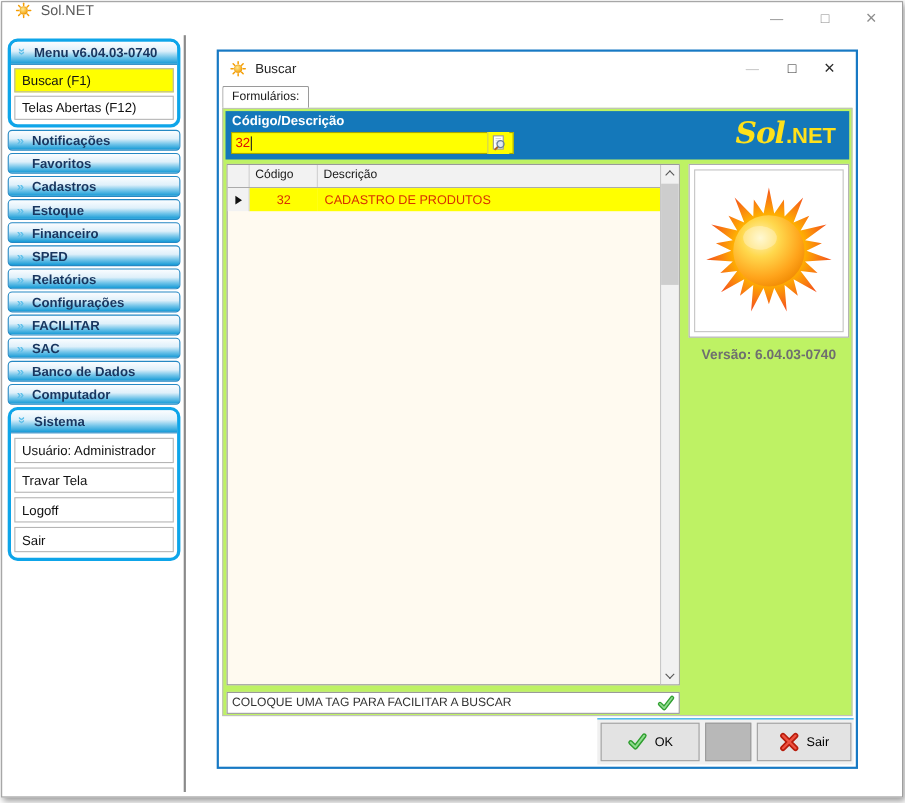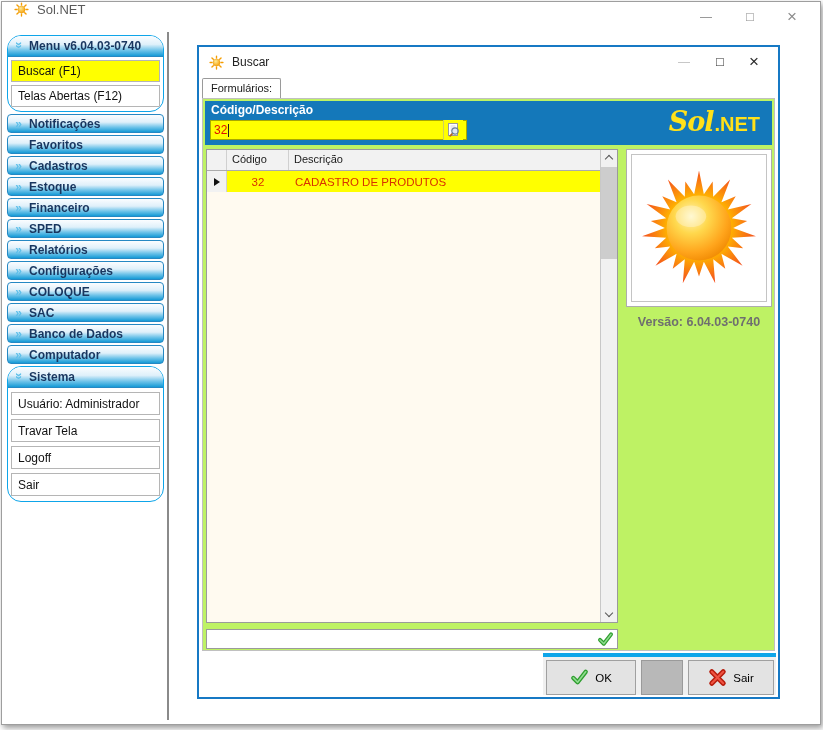--- a/index.html
+++ b/index.html
@@ -7,21 +7,21 @@
   .window{position:absolute;left:1px;top:1px;width:818px;height:722px;background:#fff;border:1px solid #9e9e9e;box-shadow:2px 3px 6px rgba(0,0,0,.4);}
   
   .titlebar{position:relative;height:30px;display:flex;align-items:flex-start;padding-left:12px;gap:8px;}
   .titlebar .title{font-size:13px;color:#5a5a5a;}
   .w-ctrl{position:absolute;top:0;width:44px;height:30px;line-height:30px;text-align:center;color:#8d8d8d;cursor:default;}
   .w-min{right:92px;font-size:12px;}
   .w-max{right:48px;font-size:13px;}
   .w-close{right:6px;font-size:17px;}
   
   .sidebar{position:absolute;left:5px;top:33px;width:157px;}
-  .s-group{border:1px solid #0ea5e9;border-radius:14px;background:#fff;overflow:hidden;margin-bottom:2px;padding-bottom:1px;}
+  .s-group{border:3px solid #0ea5e9;border-radius:9px;background:#fff;overflow:hidden;margin-bottom:2px;padding-bottom:1px;}
   .g-header{height:20px;display:flex;align-items:center;gap:4px;padding-left:4px;border-bottom:1px solid #2588c3;
     background:linear-gradient(to bottom,#fbfdff 0%,#dff0fa 42%,#6ec3e9 72%,var(--sidebar-header-blue,#159ad6) 100%);}
   .chev{width:13px;color:#5fc0ea;font-weight:700;font-size:12px;text-align:center;flex:none;}
   .chev.down{transform:rotate(90deg);margin-top:-2px;}
   .g-label{font-weight:700;font-size:12px;color:#19365f;white-space:nowrap;}
   .s-item{margin:3px;height:20px;border:1px solid #b5b5b5;background:#fff;display:flex;align-items:center;padding-left:6px;font-size:12px;color:#111;cursor:default;}
   .s-item.selected{background:var(--selection-yellow,#ffff00);}
   .s-header{display:flex;align-items:center;gap:4px;padding-left:4px;height:17px;border:1px solid #2588c3;border-radius:4px;margin-bottom:2px;
     background:linear-gradient(to bottom,#fbfdff 0%,#dff0fa 42%,#6ec3e9 72%,var(--sidebar-header-blue,#159ad6) 100%);cursor:default;}
   .s-header .g-label{font-size:12px;}
@@ -72,21 +72,21 @@
   .chev-down{width:5px;height:5px;border-left:1.5px solid #555;border-top:1.5px solid #555;transform:rotate(225deg);margin-bottom:2px;}
   .sb-thumb{position:absolute;left:0;right:0;top:17px;height:92px;background:#cdcdcd;cursor:grab;}
   
   .imgbox{position:absolute;left:423px;top:50px;width:146px;height:158px;border:1px solid #adadad;background:#fff;box-sizing:border-box;}
   .imgframe{position:absolute;left:4px;top:4px;right:4px;bottom:4px;border:1px solid #c4c4c4;display:flex;align-items:center;justify-content:center;}
   .version{position:absolute;left:423px;top:216px;width:146px;text-align:center;font-weight:700;font-size:12.5px;color:#6f6f6f;}
   
   .tagfield{position:absolute;left:3px;top:530px;width:412px;height:20px;border:1px solid #9a9a9a;background:#fff;box-sizing:border-box;display:flex;align-items:center;padding-left:4px;font-size:11px;color:#333;cursor:text;}
   .tagfield svg{position:absolute;right:3px;top:1px;}
   
-  .btnbar{position:absolute;right:2px;bottom:2px;width:233px;height:42px;background:#f0f0f0;border-top:4px solid #0ea5e9;box-sizing:border-box;padding-left:21px;}
+  .btnbar{position:absolute;right:2px;bottom:2px;width:233px;height:42px;background:#f0f0f0;border-top:1px solid #0ea5e9;box-sizing:border-box;padding-left:21px;}
   .btn{position:absolute;top:3px;height:35px;background:#e3e3e3;border:1px solid #a0a0a0;display:flex;align-items:center;justify-content:center;gap:6px;font-size:11.5px;color:#000;cursor:pointer;box-sizing:border-box;}
   .btn-ok{left:3px;width:90px;}
   .btn-blank{left:98px;width:42px;background:#b8b8b8;border-color:#9a9a9a;}
   .btn-sair{left:145px;width:86px;}
 </style>
 </head>
 <body>
 
 <svg width="0" height="0" style="position:absolute" aria-hidden="true">
   <defs>
@@ -166,21 +166,21 @@
     <div class="s-header">
       <span class="chev">»</span>
       <span class="g-label">Relatórios</span>
     </div>
     <div class="s-header">
       <span class="chev">»</span>
       <span class="g-label">Configurações</span>
     </div>
     <div class="s-header">
       <span class="chev">»</span>
-      <span class="g-label">COLOQUE</span>
+      <span class="g-label">FACILITAR</span>
     </div>
     <div class="s-header">
       <span class="chev">»</span>
       <span class="g-label">SAC</span>
     </div>
     <div class="s-header">
       <span class="chev">»</span>
       <span class="g-label">Banco de Dados</span>
     </div>
     <div class="s-header">
@@ -281,20 +281,21 @@
           <svg viewBox="-70 -70 140 140" width="126" height="126">
             <polygon fill="url(#rayGrad)" points="0.0,-64.0 5.4,-37.6 15.2,-51.8 15.8,-34.6 34.6,-53.8 24.9,-28.7 40.8,-35.4 32.0,-20.5 58.2,-26.6 36.5,-10.7 53.5,-7.7 38.0,-0.0 63.3,9.1 36.5,10.7 49.1,22.4 32.0,20.5 48.4,41.9 24.9,28.7 29.2,45.4 15.8,34.6 18.0,61.4 5.4,37.6 0.0,54.0 -5.4,37.6 -18.0,61.4 -15.8,34.6 -29.2,45.4 -24.9,28.7 -48.4,41.9 -32.0,20.5 -49.1,22.4 -36.5,10.7 -63.3,9.1 -38.0,0.0 -53.5,-7.7 -36.5,-10.7 -58.2,-26.6 -32.0,-20.5 -40.8,-35.4 -24.9,-28.7 -34.6,-53.8 -15.8,-34.6 -15.2,-51.8 -5.4,-37.6"></polygon>
             <circle r="36" fill="url(#sunBallGrad)"></circle>
             <ellipse cx="-9" cy="-13" rx="17" ry="12" fill="rgba(255,255,255,0.30)"></ellipse>
           </svg>
         </div>
       </div>
       <div class="version">Versão: 6.04.03-0740</div>
 
       <div class="tagfield">
+        <span>COLOQUE UMA TAG PARA FACILITAR A BUSCAR</span>
         <svg viewBox="0 0 20 20" width="17" height="17">
           <path d="M3.5 10.5 L8 15 L16.5 4" fill="none" stroke="#2f9e2f" stroke-width="4.6" stroke-linecap="round" stroke-linejoin="round"></path>
           <path d="M3.5 10.5 L8 15 L16.5 4" fill="none" stroke="#8fdc8f" stroke-width="1.8" stroke-linecap="round" stroke-linejoin="round"></path>
         </svg>
       </div>
     </div>
 
     <div class="btnbar">
       <div class="btn btn-ok">
         <svg viewBox="0 0 20 20" width="19" height="19">

